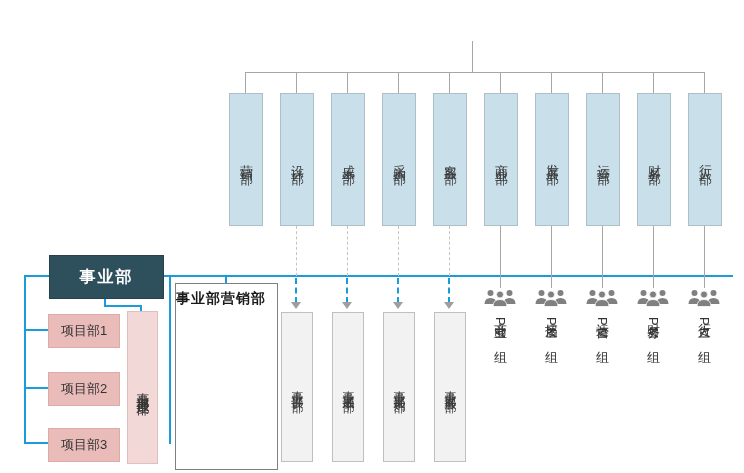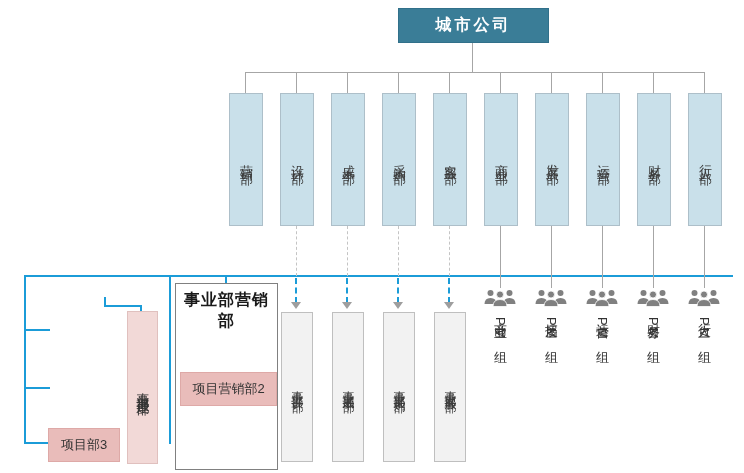--- a/index.html
+++ b/index.html
@@ -33,21 +33,21 @@
   .mb{position:absolute;left:180px;width:95px;height:32px;background:#E9BCBA;
     border:1px solid #DEA9A7;font-size:13px;color:#333;
     display:flex;align-items:center;justify-content:center;}
   .r1{top:314px}.r2{top:372px}.r3{top:428px}
   .conbox{position:absolute;left:127px;top:311px;width:29px;height:151px;
     background:#F2D9D7;border:1px solid #E0C0BE;writing-mode:vertical-rl;text-orientation:upright;
     display:flex;align-items:center;justify-content:center;
     font-size:13px;letter-spacing:2px;color:#333;}
   .groupframe{position:absolute;left:175px;top:283px;width:101px;height:185px;
     background:#fff;border:1px solid #808080;}
-  .grouptitle{padding-top:6px;text-align:center;font-size:16px;font-weight:bold;
+  .grouptitle{padding-top:6px;font-size:14px;font-weight:bold;
     color:#1a1a1a;letter-spacing:1px;}
   .gbox{position:absolute;top:312px;width:30px;height:148px;background:#F2F2F2;
     border:1px solid #BFBFBF;writing-mode:vertical-rl;text-orientation:upright;
     display:flex;align-items:center;justify-content:center;
     font-size:12px;letter-spacing:2px;color:#3A3A3A;}
   .g1{left:281px}.g2{left:332px}.g3{left:383px}.g4{left:434px}
   
   #tv{left:472px;top:41px;width:1px;height:31px;}
   #th{left:245px;top:72px;width:460px;height:1px;}
   .stub{top:72px;width:1px;height:21px;}
@@ -118,42 +118,43 @@
   <div class="arr atop a1"></div>
   <div class="arr atop a2"></div>
   <div class="arr atop a3"></div>
 
   <div class="l pml x5"></div>
   <div class="l pml x6"></div>
   <div class="l pml x7"></div>
   <div class="l pml x8"></div>
   <div class="l pml x9"></div>
 
-  <div class="rootbox">
-    <span>城市公司</span>
-  </div>
 
   <div class="vbox vb0">营销部</div>
   <div class="vbox vb1">设计部</div>
   <div class="vbox vb2">成本部</div>
   <div class="vbox vb3">采购部</div>
   <div class="vbox vb4">客服部</div>
   <div class="vbox vb5">商业部</div>
   <div class="vbox vb6">发展部</div>
   <div class="vbox vb7">运营部</div>
   <div class="vbox vb8">财务部</div>
   <div class="vbox vb9">行人部</div>
 
+  <div class="divbox">
+    <span>事业部</span>
+  </div>
+  <div class="pb r1">项目部1</div>
+  <div class="pb r2">项目部2</div>
   <div class="pb r3">项目部3</div>
   <div class="conbox">事业部报建部</div>
 
   <div class="groupframe">
     <div class="grouptitle">事业部营销部</div>
   </div>
-  <div class="mb r2">项目营销部2</div>
 
   <div class="gbox g1">事业部设计部</div>
   <div class="gbox g2">事业部成本部</div>
   <div class="gbox g3">事业部采购部</div>
   <div class="gbox g4">事业部客服部</div>
 
   <svg class="pmi i5" viewBox="0 0 34 20">
     <g fill="#808080">
         <circle cx="7.5" cy="6" r="3"></circle>
         <path d="M1.5 17q0-6 6-6q6 0 6 6z"></path>

